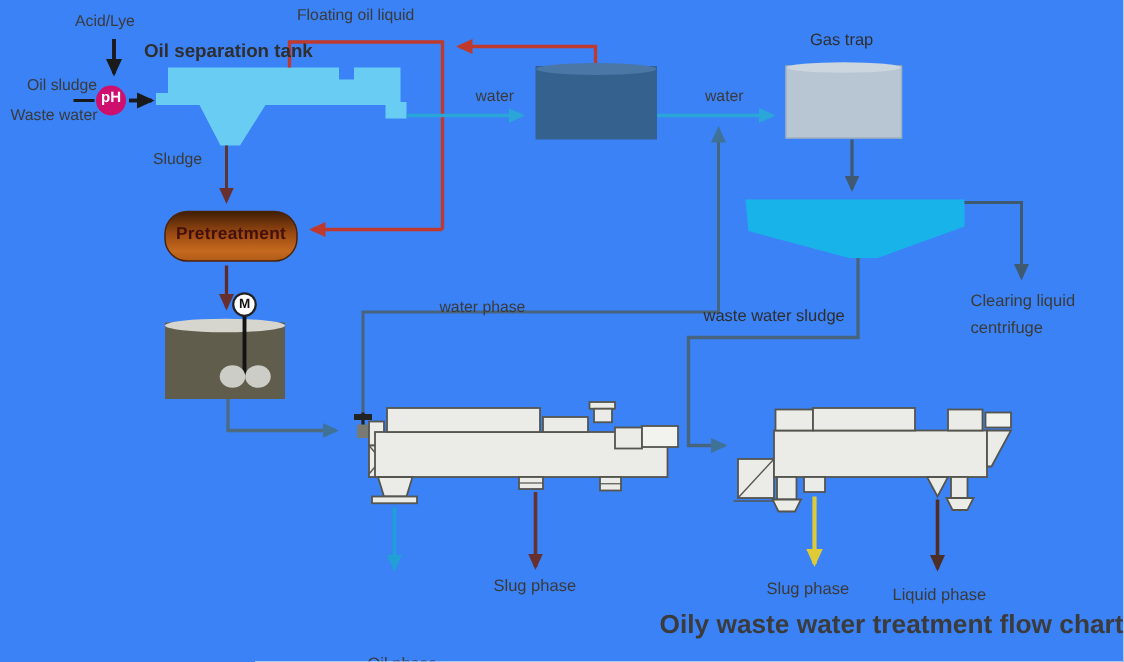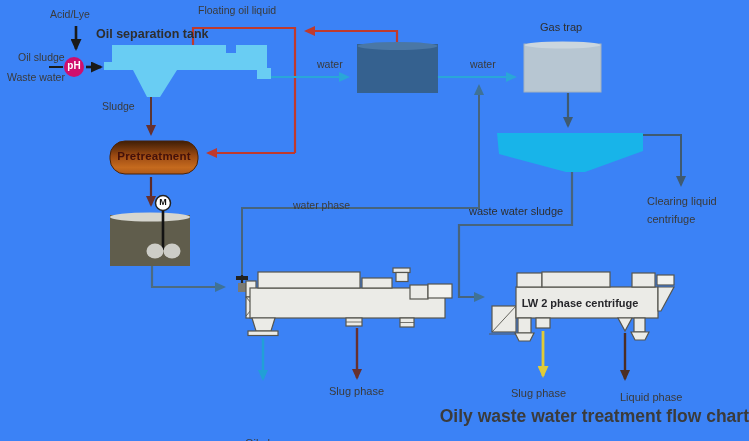--- a/index.html
+++ b/index.html
@@ -194,20 +194,19 @@
   <div class="lbl" style="left:102px;top:101px;">Sludge</div>
   <div class="lbl" style="left:317px;top:59px;">water</div>
   <div class="lbl" style="left:470px;top:59px;">water</div>
   <div class="lbl lbl-md" style="left:540px;top:21px;color:#2e2e2e;">Gas trap</div>
   <div class="pret-txt">Pretreatment</div>
   <div class="motor-txt">M</div>
   <div class="lbl" style="left:293px;top:200px;">water phase</div>
   <div class="lbl lbl-md" style="left:469px;top:205px;color:#2e2e2e;">waste water sludge</div>
   <div class="lbl lbl-md" style="left:647px;top:195px;">Clearing liquid</div>
   <div class="lbl lbl-md" style="left:647px;top:213px;">centrifuge</div>
-  <div class="centri-txt" style="left:515px;top:297px;width:130px;">LW 2  phase centrifuge</div>
   <div class="lbl lbl-md" style="left:245px;top:389px;margin-top:48px;">Oil phase</div>
   <div class="lbl lbl-md" style="left:329px;top:385px;">Slug phase</div>
   <div class="lbl lbl-md" style="left:511px;top:387px;">Slug phase</div>
-  <div class="lbl lbl-md" style="left:620px;top:391px;">Liquid phase</div>
+  <div class="lbl lbl-md" style="left:595px;top:391px;">Liquid phase</div>
   <div class="title">Oily waste water treatment flow chart</div>
 
 </div>
 
 </body></html>

